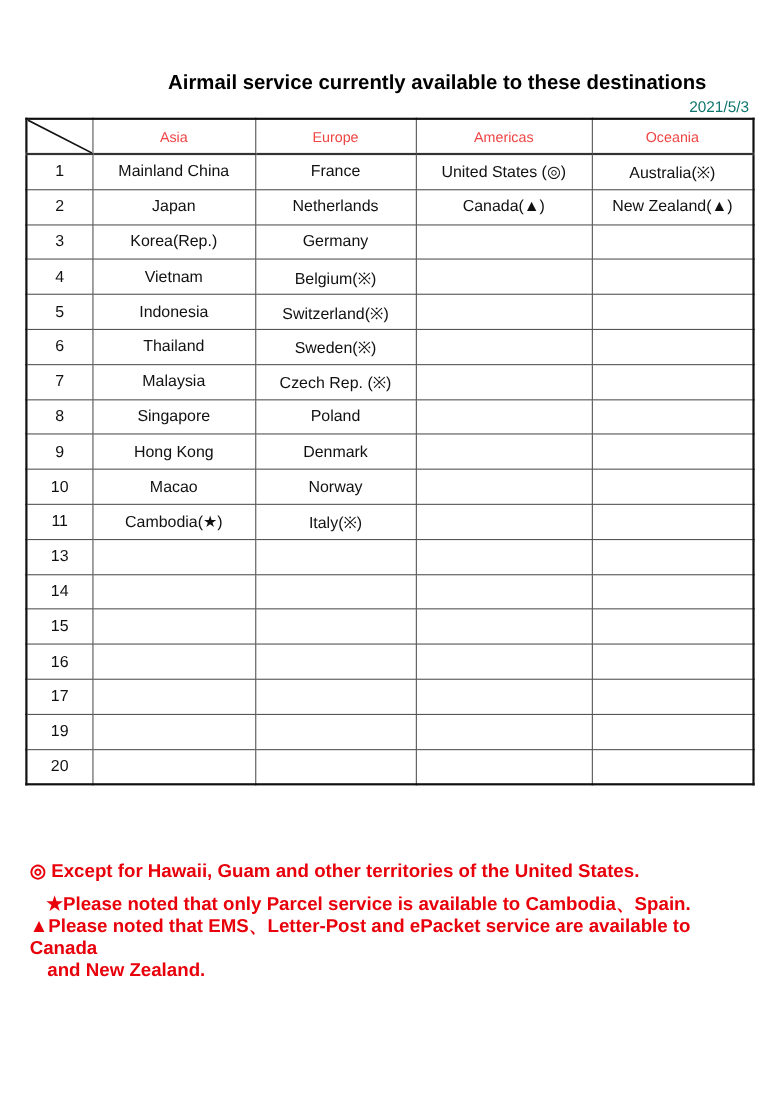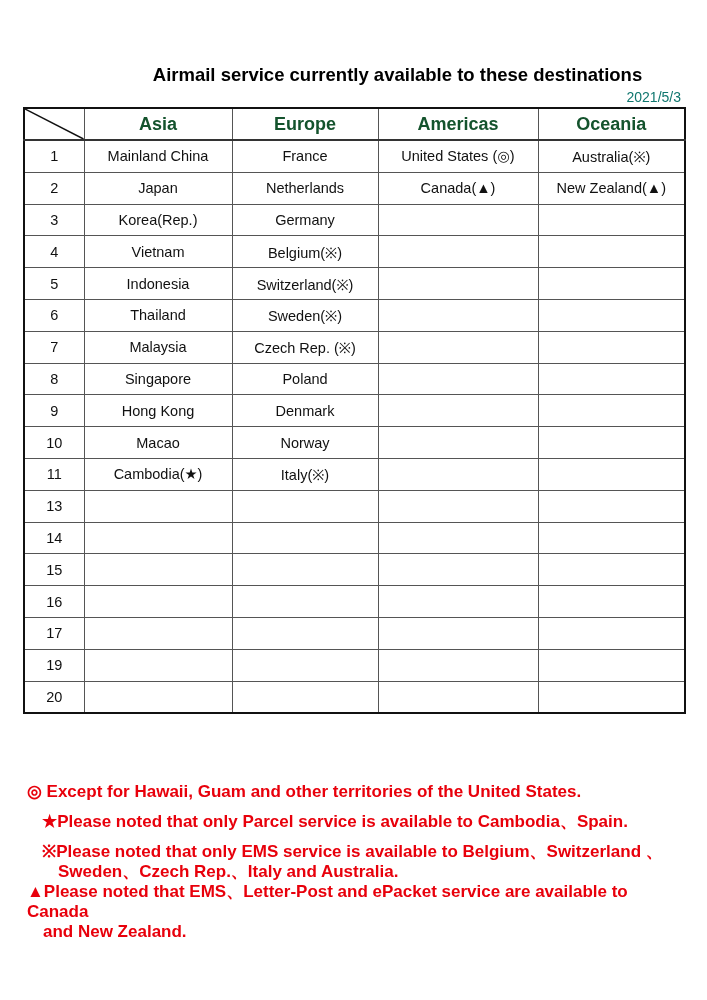--- a/index.html
+++ b/index.html
@@ -1,21 +1,21 @@
 <!DOCTYPE html>
 <html><head>
 <meta charset="utf-8">
 <style>
   html, body { margin:0; padding:0; background:#ffffff; }
   body { width:707px; height:1000px; position:relative; overflow:hidden; font-family:"Liberation Sans", sans-serif; color:#111; }
   .title { position:absolute; left:0; width:707px; top:64px; text-align:center; font-size:18.5px; font-weight:bold; color:#000;padding-left:44px; }
   .date { position:absolute; right:26px; top:89px; font-size:14px; color:#0f766e; }
   table.grid { position:absolute; left:23px; top:107px; width:661px; border-collapse:collapse; border:2.5px solid #111; table-layout:fixed; }
   table.grid td, table.grid th { border:1px solid #555; text-align:center; padding:0; font-size:14.5px; font-weight:normal; color:#111; overflow:hidden; white-space:nowrap; }
-  table.grid tr.head th { height:30px; border-bottom:2.5px solid #333; color:#14532d; font-weight:bold; font-size:18px; }
+  table.grid tr.head th { height:30px; border-bottom:2.5px solid #333; color:#ef4444; font-weight:normal; font-size:13px; }
   table.grid tr.row td { height:30.8px; }
   th.diag { position:relative; }
   th.diag svg { position:absolute; left:0; top:0; width:100%; height:100%; }
   .notes { position:absolute; left:27px; top:782px; width:660px; color:#e8000b; font-weight:bold; font-size:17px; line-height:20px; }
   .note { margin:0; }
   .note.gap { margin-top:10px;margin-left:15px; }
   .note .cont { display:block; padding-left:16px; }
 </style>
 </head>
 <body>
@@ -170,15 +170,14 @@
         <td></td>
         <td></td>
         <td></td>
       </tr>
     </tbody>
 </table>
 
 <div class="notes">
   <p class="note"><span>◎</span><span> Except for Hawaii, Guam and other territories of the United States.</span></p>
   <p class="note gap"><span>★</span><span>Please noted that only Parcel service is available to  Cambodia、Spain.</span></p>
-  <p class="note gap"><span>※</span><span>Please noted that only EMS service is available to  Belgium、Switzerland 、</span><span class="cont">Sweden、Czech Rep.、Italy and Australia.</span></p>
   <p class="note"><span>▲</span><span>Please noted that EMS、Letter-Post and ePacket service are available to  Canada</span><span class="cont">and New Zealand.</span></p>
 </div>
 
 </body></html>

